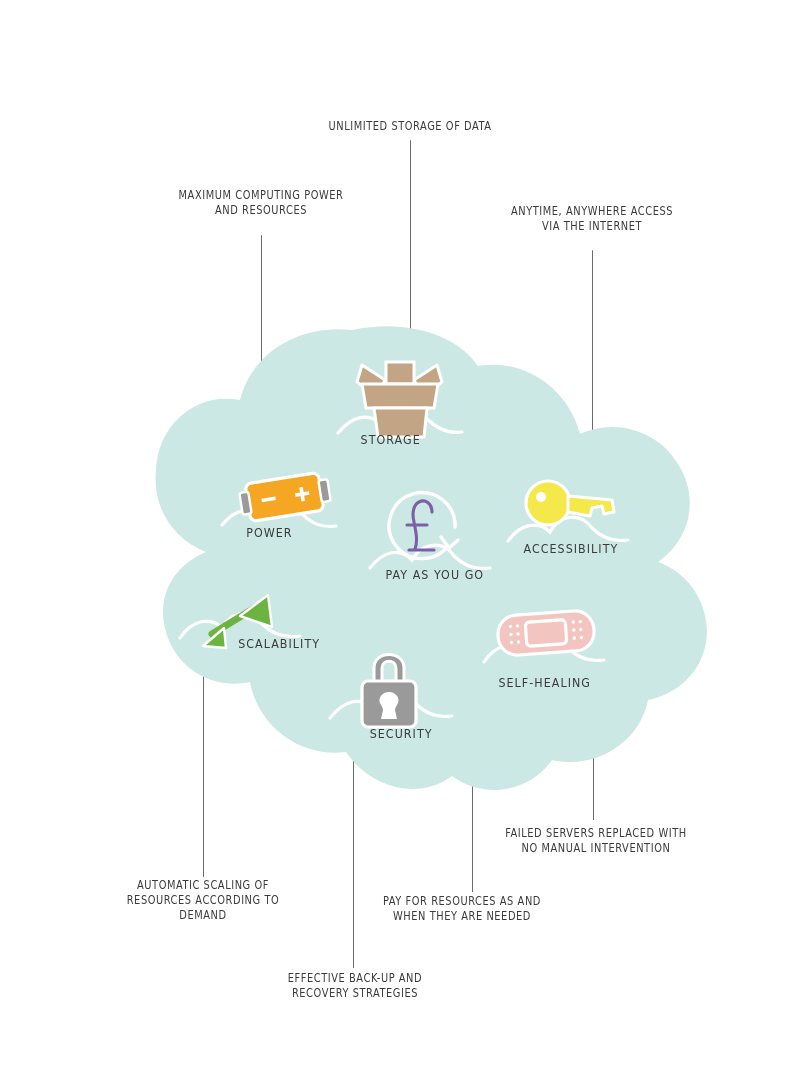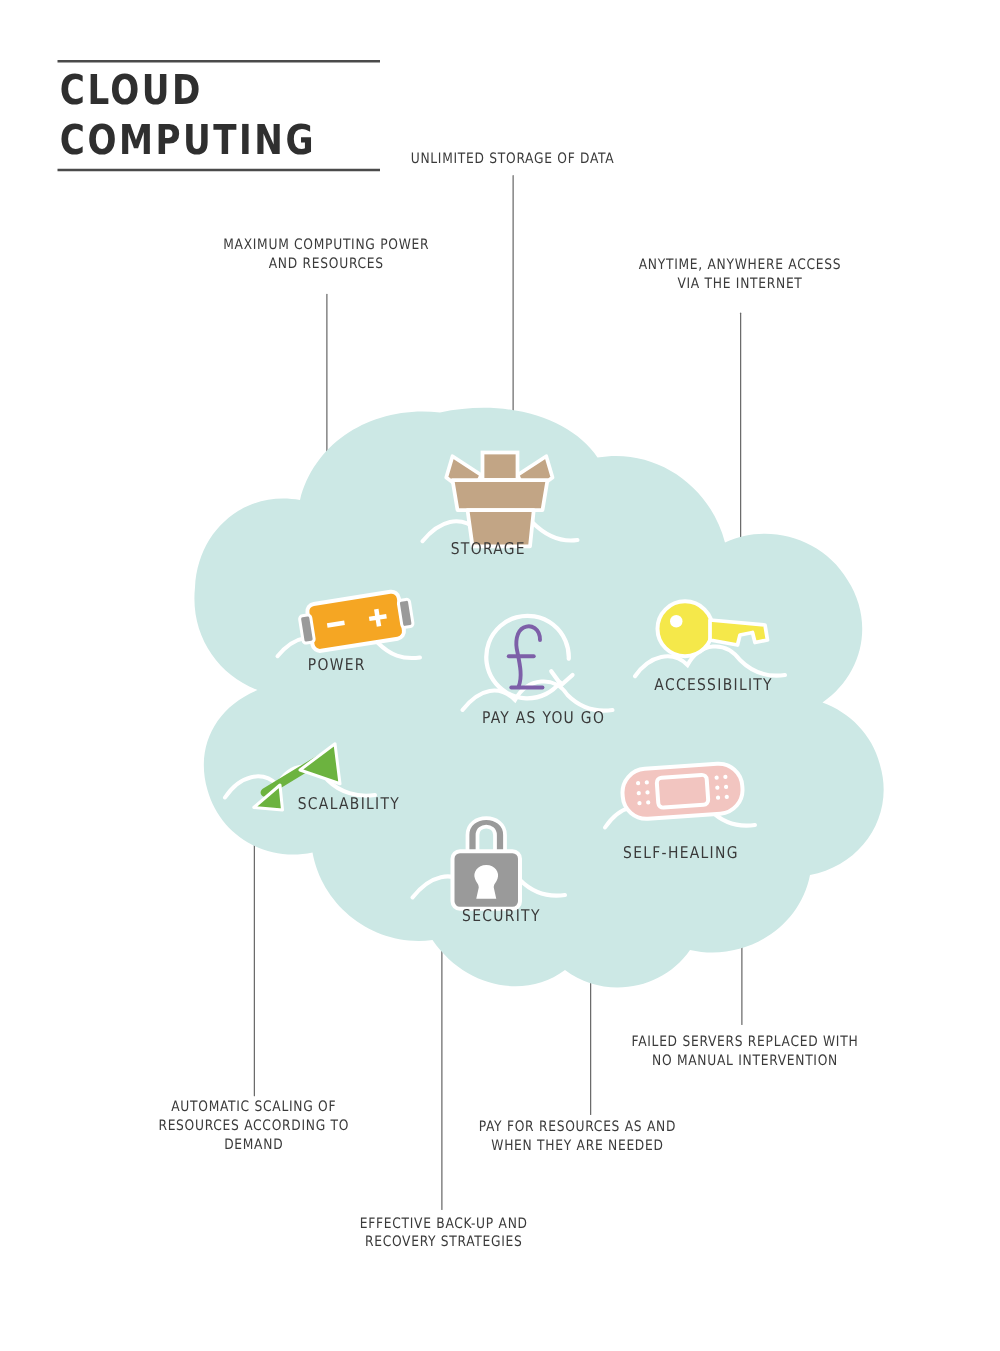--- a/index.html
+++ b/index.html
@@ -87,25 +87,20 @@
     width: 800px;
     height: 1081px;
     pointer-events: none;
   }
 </style>
 </head>
 <body>
 
 <div id="poster">
 
-  <div class="title-block">
-    <div class="title-rule"></div>
-    <div class="title-text">CLOUD COMPUTING</div>
-    <div class="title-rule bottom"></div>
-  </div>
 
   <div class="connector" style="left:410px; top:140px; height:225px;"></div>
   <div class="connector" style="left:261px; top:235px; height:255px;"></div>
   <div class="connector" style="left:592px; top:250px; height:255px;"></div>
   <div class="connector" style="left:203px; top:655px; height:222px;"></div>
   <div class="connector" style="left:353px; top:723px; height:245px;"></div>
   <div class="connector" style="left:472px; top:592px; height:300px;"></div>
   <div class="connector" style="left:593px; top:640px; height:180px;"></div>
 
   <svg class="svg-layer" viewBox="0 0 800 1081" xmlns="http://www.w3.org/2000/svg">

